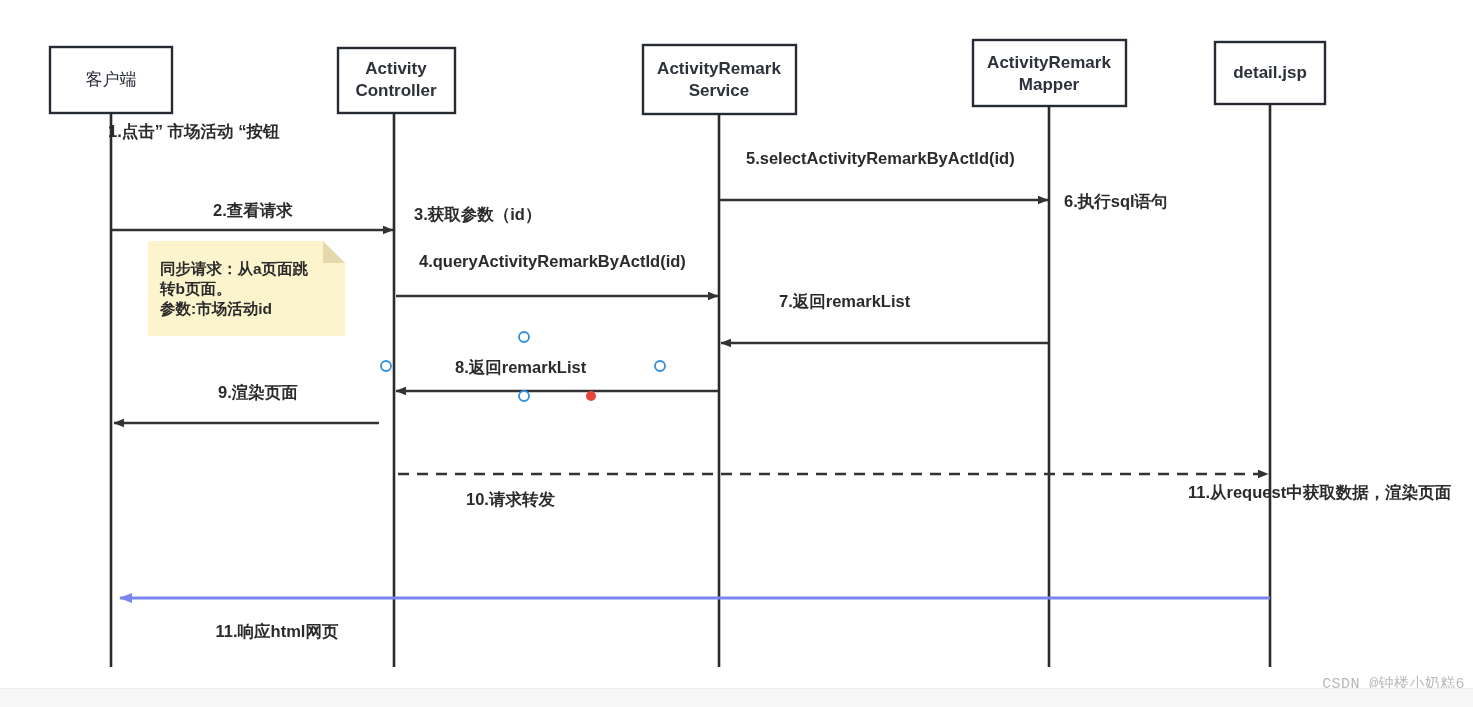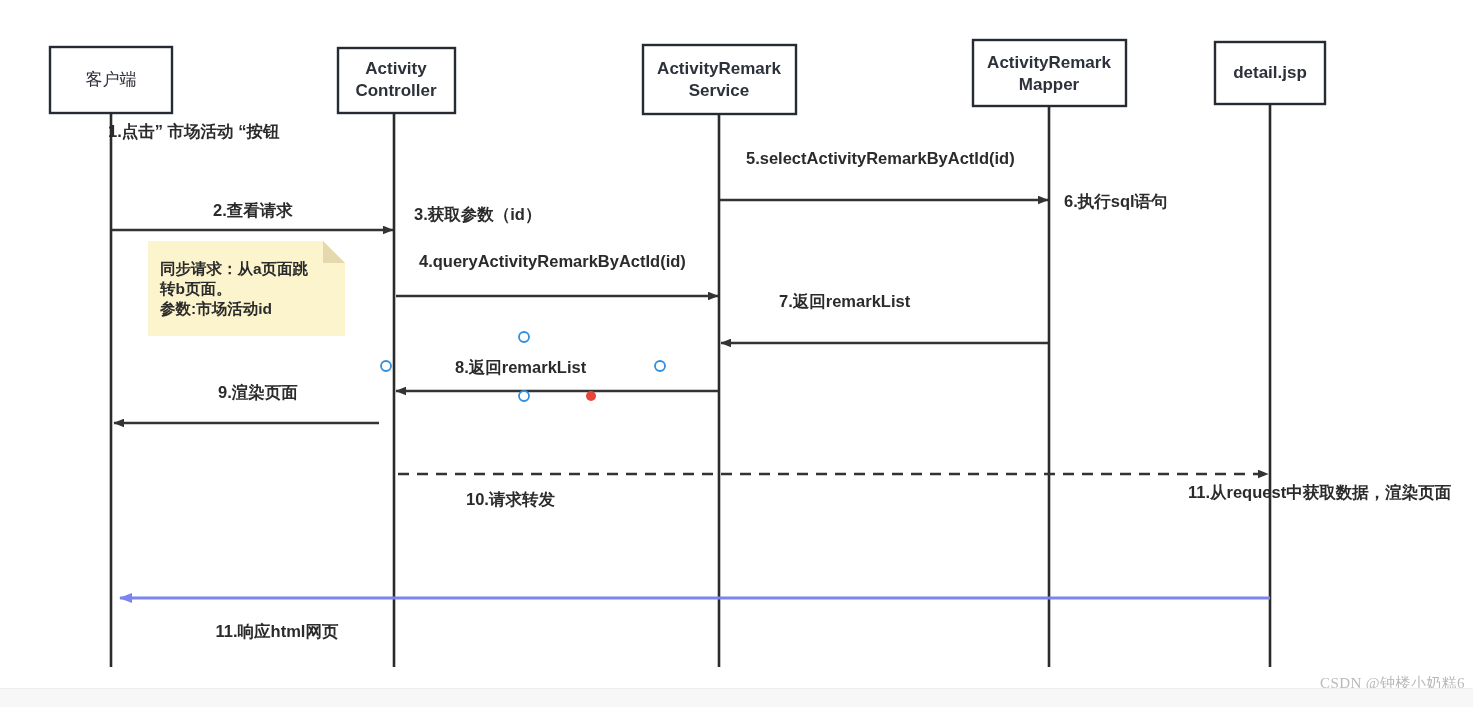--- a/index.html
+++ b/index.html
@@ -98,21 +98,21 @@
     stroke-width: 1.8;
   }
   .handle-dot {
     fill: #e8453c;
     stroke: none;
   }
   .watermark {
     position: absolute;
     right: 8px;
     top: 674px;
-    font-family: Liberation Serif, serif;
+    font-family: Liberation Mono, monospace;
     font-size: 15px;
     color: #b9b9b9;
     white-space: nowrap;
     letter-spacing: 0.4px;
   }
   #scrollbar-track {
     position: absolute;
     left: 0;
     top: 688px;
     width: 1473px;

